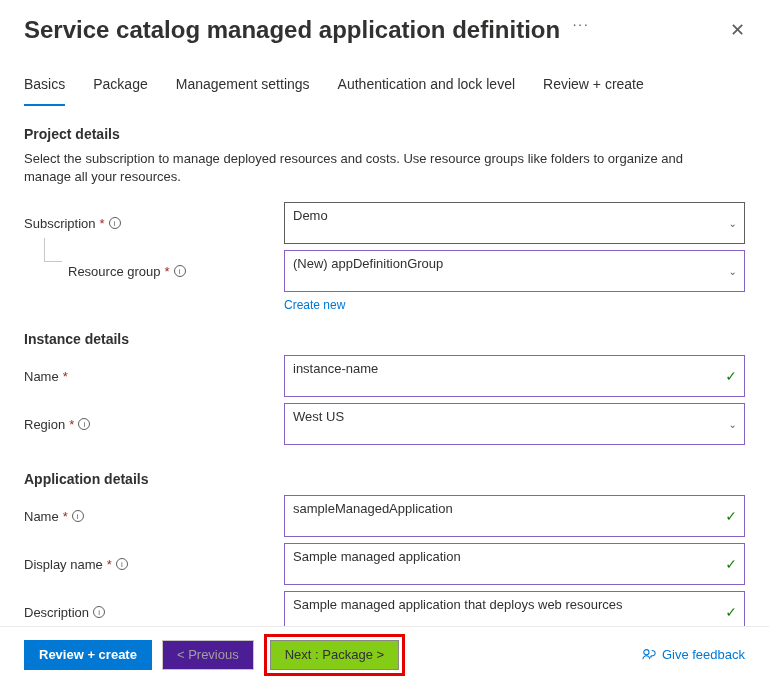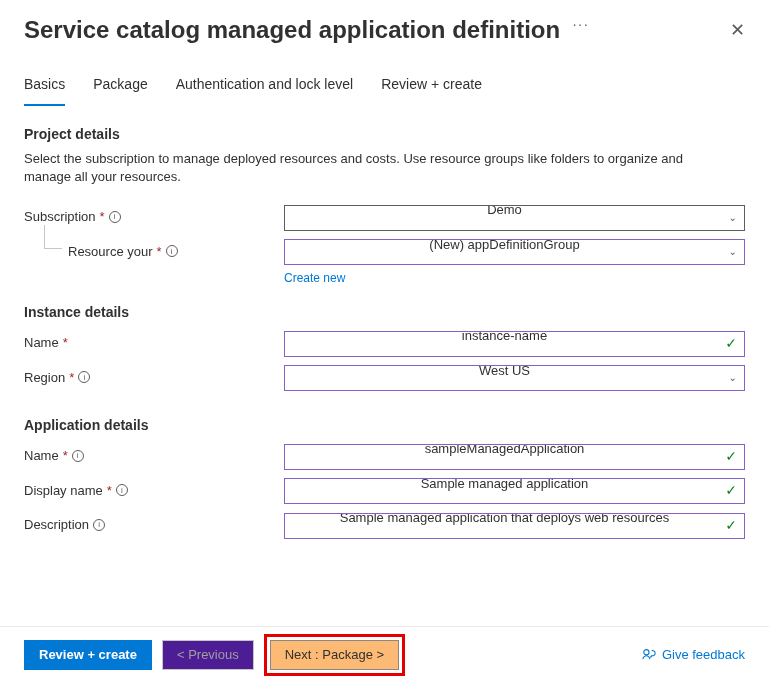--- a/index.html
+++ b/index.html
@@ -22,58 +22,59 @@
   .tab { padding-bottom: 12px; cursor: pointer; color: #323130; font-size: 14px; }
   .tab.active { border-bottom: 2px solid #0078d4; color: #323130; font-weight: 400; }
   .section-title { font-weight: 600; font-size: 14px; margin-bottom: 8px; margin-top: 19px; }
   .section-desc { font-size: 13px; color: #323130; line-height: 1.4; margin-bottom: 16px; max-width: 700px; }
   .form-row { display: flex; align-items: center; margin-bottom: 6px; min-height: 28px; }
   .form-label { width: 260px; display: flex; align-items: center; gap: 4px; font-size: 13px; }
   .required { color: #a4262c; }
   .info-icon { width: 12px; height: 12px; display: inline-flex; align-items: center; justify-content: center; border: 1px solid #605e5c; border-radius: 50%; font-size: 8px; color: #605e5c; font-style: normal; cursor: pointer; }
   .form-control { flex: 1; position: relative; }
   .select, .input {
-    width: 100%; height: 26px; border: 1px solid #605e5c; padding: 0 28px 16px 8px;
-    font-size: 13px; font-family: inherit; background: #fff; color: #323130; text-align: center;
+    width: 100%; height: 42px; border: 1px solid #605e5c; padding: 0 28px 16px 8px;
+    font-size: 13px; font-family: inherit; background: #fff; color: #323130;
   }
   .select.purple, .input.purple { border-color: #8661c5; }
   .chevron { position: absolute; right: 8px; top: 50%; transform: translateY(-50%); pointer-events: none; font-size: 10px; color: #605e5c; }
   .check { position: absolute; right: 8px; top: 50%; transform: translateY(-50%); pointer-events: none; color: #107c10; font-size: 14px; }
   .indent-row { padding-left: 44px; position: relative; }
   .indent-bracket { position: absolute; left: 20px; top: -12px; width: 18px; height: 24px; border-left: 1px solid #c8c6c4; border-bottom: 1px solid #c8c6c4; }
   .link { color: #0078d4; font-size: 12px; cursor: pointer; margin-top: 2px; display: inline-block; }
   .link-row { padding-left: 260px; margin-top: -2px; margin-bottom: 10px; }
   .footer {
     position: absolute; left: 0; right: 0; bottom: 0; height: 56px;
     border-top: 1px solid #edebe9; display: flex; align-items: center;
     padding: 0 24px; gap: 10px; background: #fff;
   }
   .btn { height: 30px; padding: 0 14px; font-size: 13px; font-family: inherit; cursor: pointer; border: 1px solid transparent; }
   .btn-primary { background: #0078d4; color: #fff; border-color: #0078d4; font-weight: 600; }
   .btn-secondary { background: #4c1d95; color: #a19f9d; border: 1px solid #c8c6c4; }
-  .btn-outline { background: #fdba74; color: #323130; border: 1px solid #8a8886; }
+  .btn-outline { background: #84cc16; color: #323130; border: 1px solid #8a8886; }
   .highlight-box { border: 3px solid #e50000; padding: 3px; display: inline-flex; }
   .spacer { flex: 1; }
   .feedback { color: #0078d4; font-size: 13px; cursor: pointer; display: flex; align-items: flex-start; gap: 6px; }
   .feedback-icon { width: 14px; height: 14px; }
 </style>
 </head>
 <body>
 
 <div class="header">
   <div class="title-row">
     <h1 class="page-title">Service catalog managed application definition</h1>
     <span class="ellipsis">···</span>
   </div>
   <button class="close-btn">✕</button>
 </div>
 
 <div class="tabs">
   <div class="tab active">Basics</div>
   <div class="tab">Package</div>
+  <div class="tab">Management settings</div>
   <div class="tab">Authentication and lock level</div>
   <div class="tab">Review + create</div>
 </div>
 
 <div class="section-title">Project details</div>
 <p class="section-desc">Select the subscription to manage deployed resources and costs. Use resource groups like folders to organize and manage all your resources.</p>
 
 <div class="form-row">
   <div class="form-label">
     <span>Subscription</span>
@@ -82,21 +83,21 @@
   </div>
   <div class="form-control">
     <input class="select" readonly="" value="Demo" style="">
     <span class="chevron">⌄</span>
   </div>
 </div>
 
 <div class="form-row indent-row">
   <div class="indent-bracket"></div>
   <div class="form-label" style="width:216px">
-    <span>Resource your</span>
+    <span>Resource group</span>
     <span class="required">*</span>
     <span class="info-icon">i</span>
   </div>
   <div class="form-control">
     <input class="select purple" readonly="" value="(New) appDefinitionGroup" style="">
     <span class="chevron">⌄</span>
   </div>
 </div>
 <div class="link-row">
   <span class="link">Create new</span>

